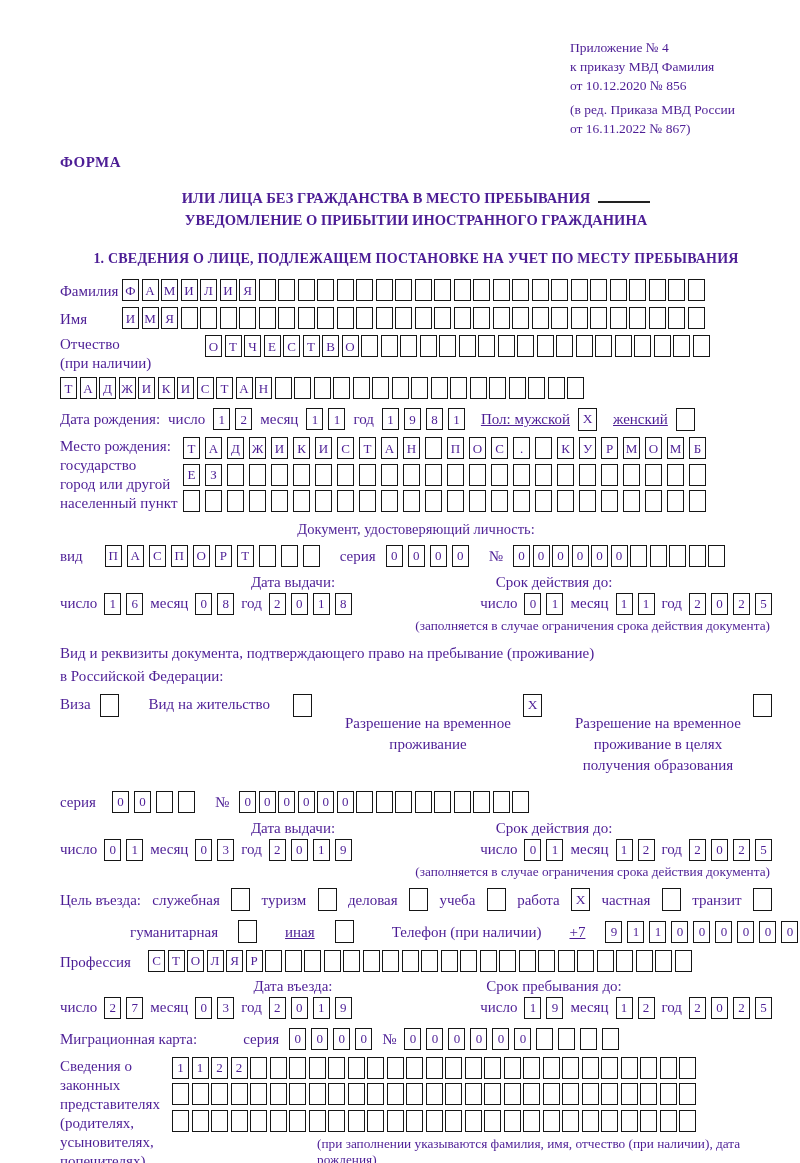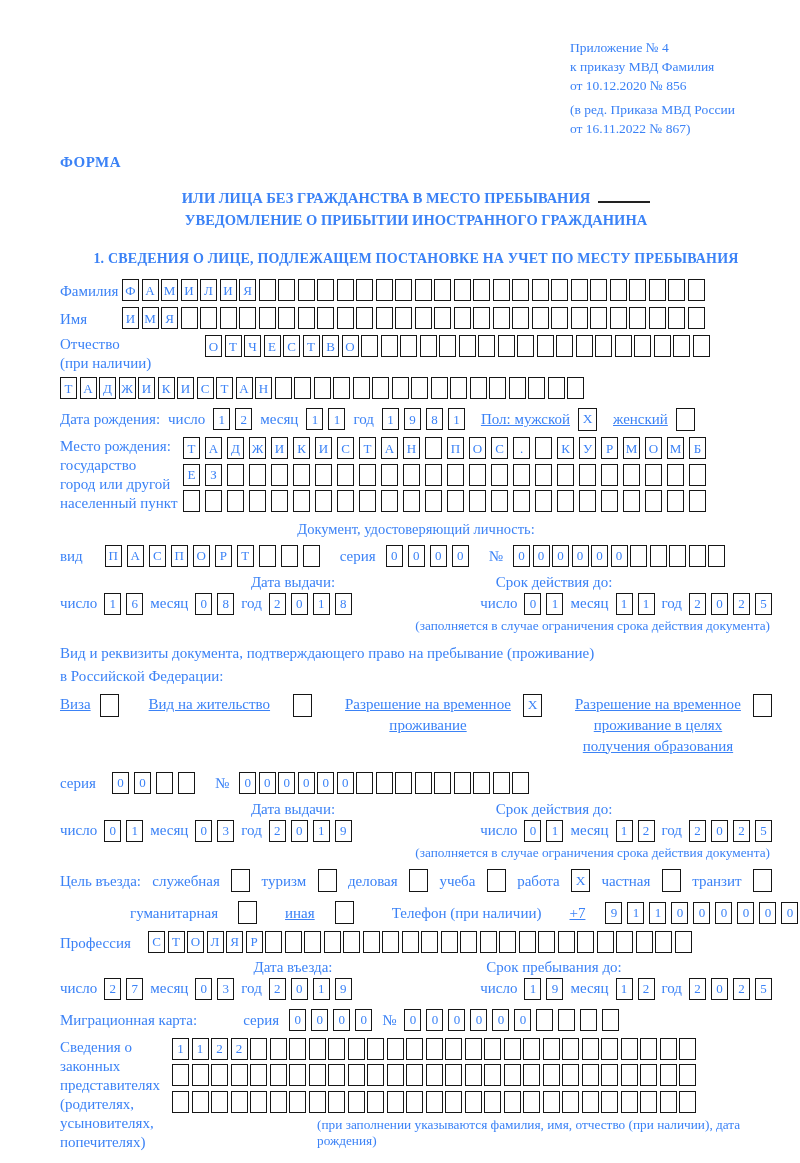--- a/index.html
+++ b/index.html
@@ -2,21 +2,21 @@
 <html lang="ru"><head>
 <meta charset="utf-8">
 <style>
   html,body{margin:0;padding:0;background:#fff;}
   .page{
     position:relative;
     width:800px;height:1163px;
     box-sizing:border-box;
     padding:38px 28px 0 60px;
     background:#fff;
-    color:#3b82f6;
+    color:#4c1d95;
     font-family:"Liberation Serif","DejaVu Serif",serif;
     font-size:15px;
     overflow:hidden;
   }
   .annex{width:200px;margin-left:auto;margin-right:2px;font-size:13.5px;line-height:19px;}
   .annex .sub{margin-top:5px;}
   .forma{ text-align:left;font-weight:bold;font-size:15px;margin:16px 4px 0 0;letter-spacing:.5px;}
   .title{text-align:center;font-weight:bold;font-size:14.5px;line-height:22px;margin-top:16px;}
   .t-underline{display:inline-block;width:52px;height:2px;background:#222;vertical-align:baseline;margin-left:8px;}
   .sec-head{font-weight:bold;font-size:14px;text-align:center;margin-top:20px;letter-spacing:.2px;}
@@ -49,22 +49,22 @@
   .dhead{display:flex;margin-top:4px;}
   .dh1{flex:0 0 50%;text-align:center;box-sizing:border-box;padding-left:110px;}
   .dh2{flex:0 0 50%;text-align:center;box-sizing:border-box;padding-right:80px;}
   .drow{display:flex;justify-content:space-between;margin-top:2px;}
   .dategrp{display:flex;align-items:center;gap:7px;}
   .dnote{text-align:right;font-size:13.3px;margin:3px 2px 8px 0;}
   .intro{line-height:23px;margin-top:4px;}
   
   .permit-row{display:flex;justify-content:space-between;align-items:flex-start;margin:6px 0 14px;}
   .popt{display:flex;align-items:flex-start;gap:9px;}
-  .popt .plab{line-height:21px;text-decoration:underline;}
-  .p3 .plab,.p4 .plab{width:172px;text-align:center;}
+  .popt .plab{line-height:21px;}
+  .p3 .plab,.p4 .plab{width:172px;text-align:center;margin-top:19px;}
   
   .purpose1{display:flex;justify-content:space-between;align-items:center;margin-top:6px;}
   .purpose2{display:flex;align-items:center;margin:8px 0 6px 70px;gap:20px;}
   .gap-l{margin-left:8px;text-decoration:underline;}
   .mig-row{display:flex;align-items:center;margin:8px 0 6px;}
   .reps-note{font-size:13.3px;margin:2px 0 0 145px;}
   .bd-row{display:flex;align-items:center;gap:8px;margin:8px 0 6px;}
 </style>
 </head>
 <body>

